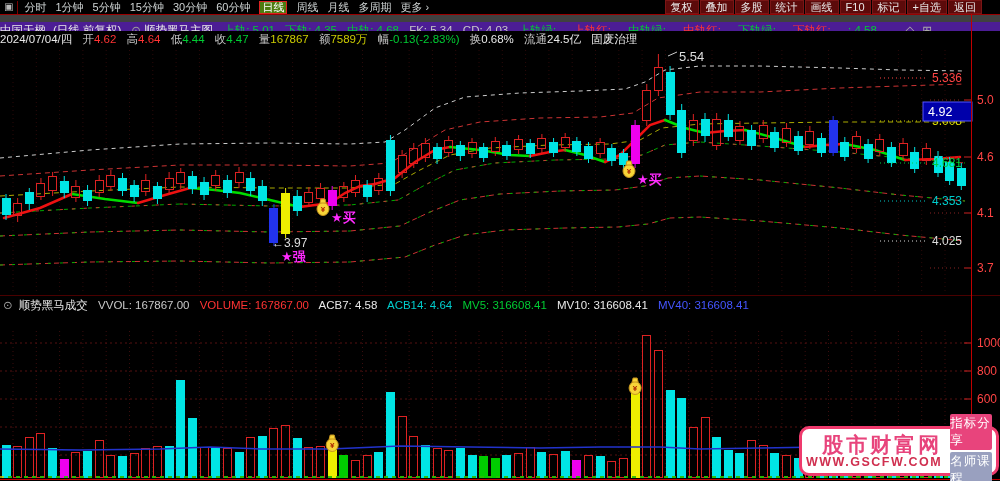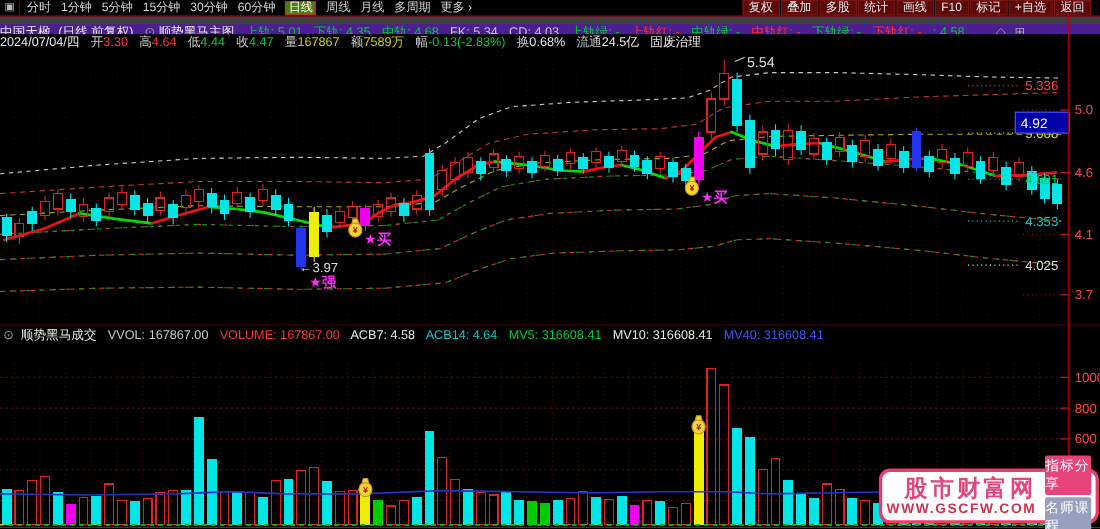--- a/index.html
+++ b/index.html
@@ -5,21 +5,21 @@
   html,body{margin:0;padding:0;background:#000;}
   #screen{position:relative;width:1000px;height:481px;background:#000;overflow:hidden;
           font-family:"Liberation Sans","DejaVu Sans",sans-serif;font-size:11.5px;color:#c8c8c8;}
   .row{position:absolute;left:0;width:1000px;white-space:nowrap;overflow:hidden;}
   
   #toolbar{top:0;height:14px;line-height:14px;font-size:11px;display:flex;align-items:center;z-index:3;background:#000;}
   #toolbar .winicon{color:#bbb;margin:0 4px;font-size:10px;}
   #toolbar .sep{width:1px;height:13px;background:#7a0000;margin-right:6px;}
   .period{color:#cfd4d4;margin-right:9px;cursor:default;}
   .period.active{background:#4d7c0f;border:1px solid #d22;color:#fff;padding:0 2px;line-height:11px;}
-  #rightbtns{position:absolute;right:8px;top:0;display:flex;height:14px;z-index:4;}
+  #rightbtns{position:absolute;right:18px;top:0;display:flex;height:14px;z-index:4;}
   .rbtn{background:#5c0a0a;border:1px solid #7a1515;color:#e8e8e8;font-size:11px;line-height:12px;padding:0 5px;margin-left:1px;}
   
   #infobar{top:15px;height:16px;line-height:16px;border-top:7px solid #404040;z-index:3;background:#4c1d95;}
   #quotebar{top:31px;height:16px;line-height:16px;z-index:3;background:#000;}
   .wt{color:#e8e8e8;} .gn{color:#00cc33;} .rd{color:#ff3333;} .yl{color:#cccc00;}
   .cy{color:#00cccc;} .bl{color:#4455ff;} .gy{color:#c8c8c8;}
   .fld{margin-right:7px;}
   .dropicon{color:#9a9a9a;margin:0 3px;}
   #row2icons{position:absolute;right:60px;top:0;color:#aaa;letter-spacing:8px;}
   
@@ -587,21 +587,21 @@
     <span class="gn fld">中轨绿: -</span>
     <span class="rd fld">中轨红: -</span>
     <span class="gn fld">下轨绿: -</span>
     <span class="rd fld">下轨红: -</span>
     <span class="gn fld">: 4.58</span>
     <span id="row2icons"><span>◇</span><span>⊞</span></span>
   </div>
 
   <div id="quotebar" class="row">
     <span class="wt fld">2024/07/04/四</span>
-    <span class="gy">开</span><span class="rd fld">3.30</span>
+    <span class="gy">开</span><span class="rd fld">4.62</span>
     <span class="gy">高</span><span class="rd fld">4.64</span>
     <span class="gy">低</span><span class="gn fld">4.44</span>
     <span class="gy">收</span><span class="gn fld">4.47</span>
     <span class="gy">量</span><span class="yl fld">167867</span>
     <span class="gy">额</span><span class="yl fld">7589万</span>
     <span class="gy">幅</span><span class="gn fld">-0.13(-2.83%)</span>
     <span class="gy">换</span><span class="wt fld">0.68%</span>
     <span class="gy">流通</span><span class="wt fld">24.5亿</span>
     <span class="wt fld">固废治理</span>
   </div>

